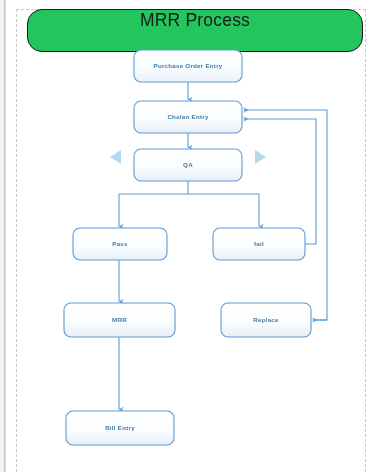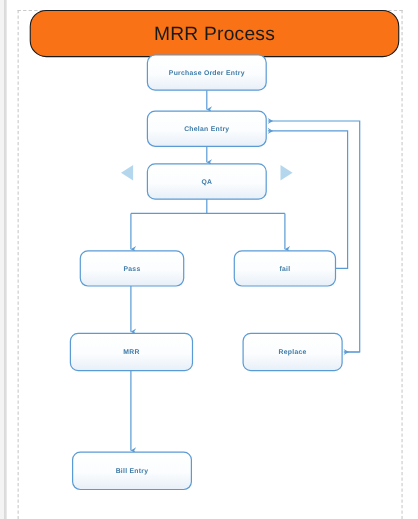--- a/index.html
+++ b/index.html
@@ -46,26 +46,26 @@
     border-top: 1px dashed #c9c9c9;
     box-sizing: border-box;
   }
   
   #title-pill {
     position: absolute;
     left: 27px;
     top: 9px;
     width: 336px;
     height: 43px;
-    background: #f97316;
+    background: #22c55e;
     border: 1.2px solid #1a1a1a;
     border-radius: 15px;
     box-sizing: border-box;
     display: flex;
-    align-items: center;
+    align-items: flex-start;
     justify-content: center;
   }
   #title-text {
     font-size: 17.5px;
     color: #1a1a1a;
     letter-spacing: 0.2px;
     font-weight: 400;
   }
   #flow-svg {
     position: absolute;

